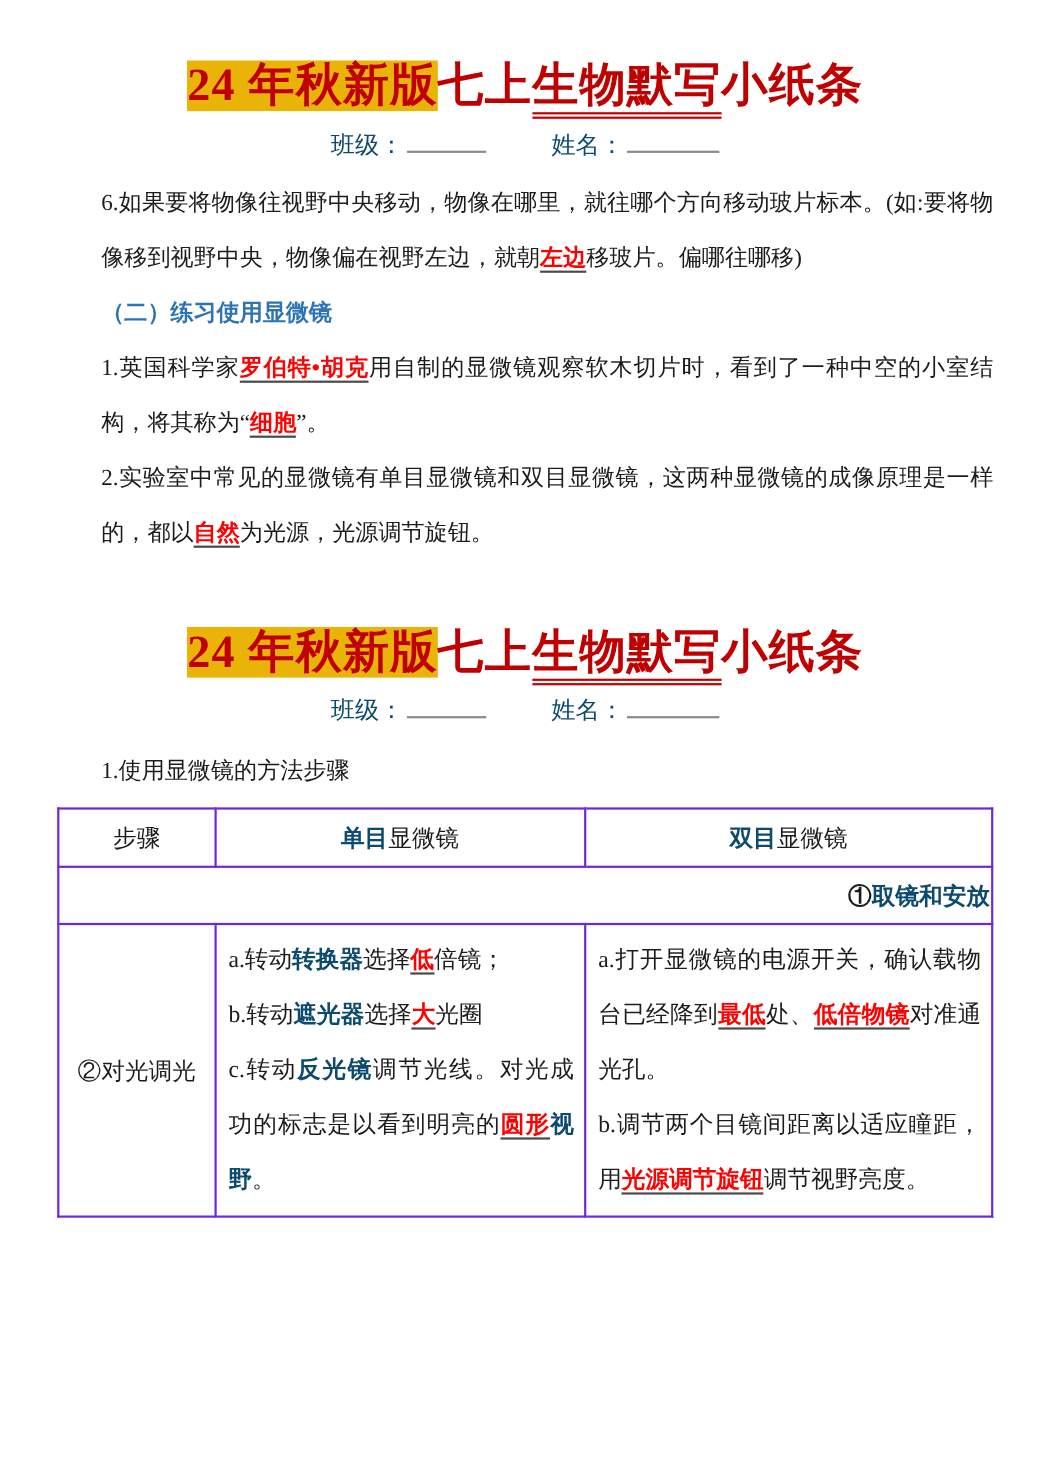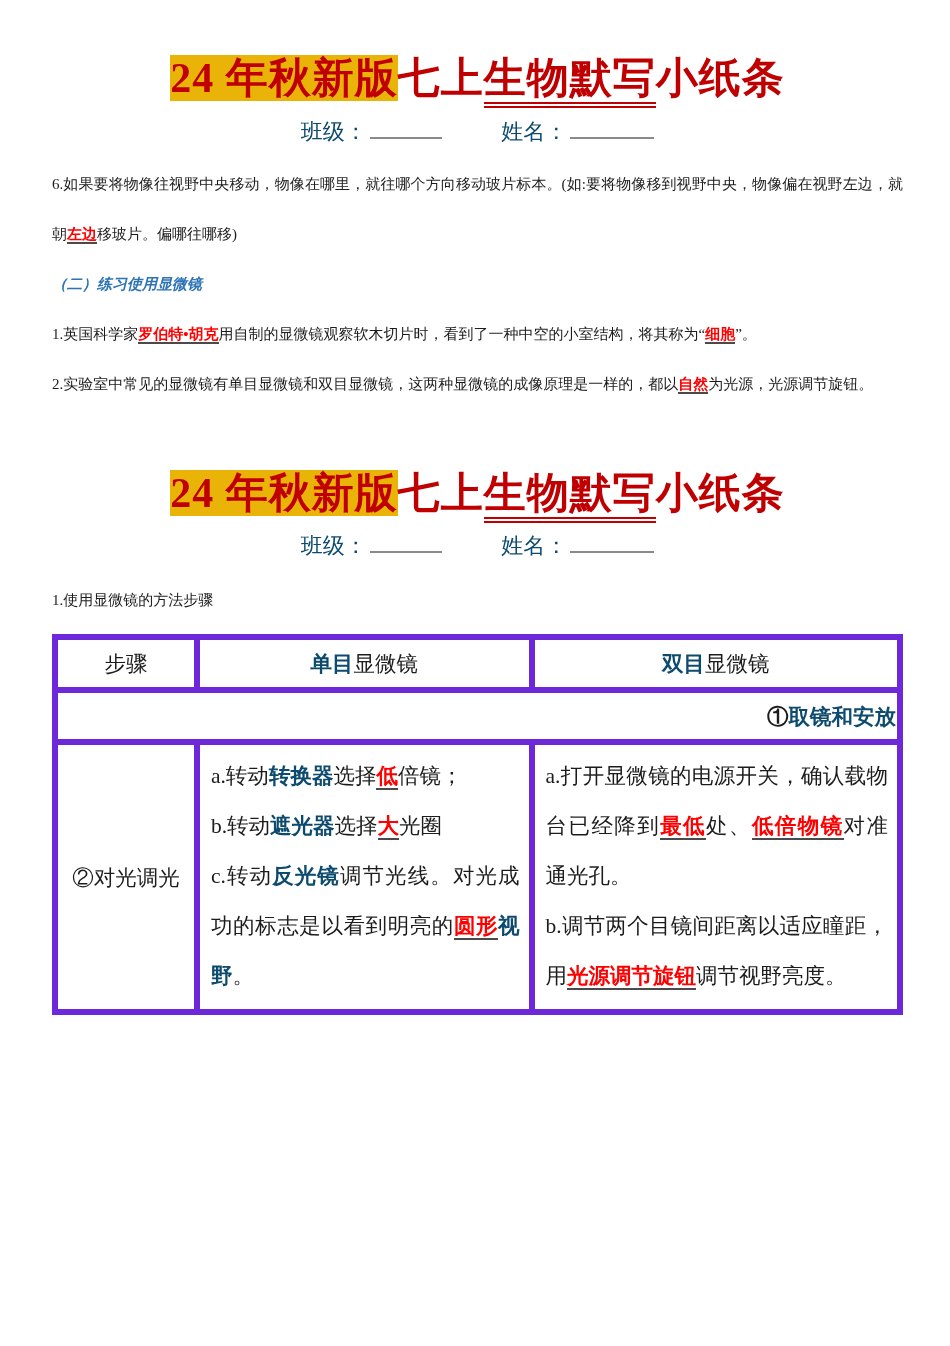--- a/index.html
+++ b/index.html
@@ -19,34 +19,34 @@
   .seg-du{border-bottom:6px double #C00000;padding-bottom:1px;}
 
   
   .byline{text-align:center;font-size:22px;margin-top:10px;color:#0c4a6e;}
   .byline .group{margin:0 27px;}
   .blank{display:inline-block;height:1em;border-bottom:2px solid #8a8a8a;vertical-align:baseline;margin-left:3px;}
   .blank.b1{width:72px;}
   .blank.b2{width:84px;}
 
   
-  .content{margin-top:12px;font-size:15px;line-height:50px;text-align:justify;}
+  .content{margin-top:12px;font-size:21px;line-height:50px;text-align:justify;margin-left:40px;}
   .content p{margin:0;}
   .seg-red{color:#FF0000;font-weight:bold;border-bottom:2px solid #4a4a4a;padding-bottom:0px;}
   .seg-green{color:#0c4a6e;font-weight:bold;}
-  .seg-blue{color:#2E74B5;font-weight:bold;font-style:italic;}
+  .seg-blue{color:#2E74B5;font-weight:bold;}
 
   .section-gap{height:58px;}
 
   
   .steps-table{
     width:100%;border-collapse:collapse;margin-top:9px;
     font-size:21.5px;
   }
-  .steps-table td{border:6px solid #6d28d9;box-sizing:border-box;}
+  .steps-table td{border:2px solid #6d28d9;box-sizing:border-box;}
   .steps-table{border:2px solid #404040;}
   .steps-table .th{height:53px;text-align:center;vertical-align:middle;}
   .col-step{width:16.8%;}
   .col-mono{width:39.6%;}
   .col-bino{width:43.6%;}
   .merged-row td{height:52px;text-align:right;vertical-align:middle;font-weight:bold;}
   .step-cell{text-align:center;vertical-align:middle;}
   .detail-cell{vertical-align:top;padding:6px 9px 8px 11px;line-height:50px;text-align:justify;}
   .detail-cell p{margin:0;}
 </style>

